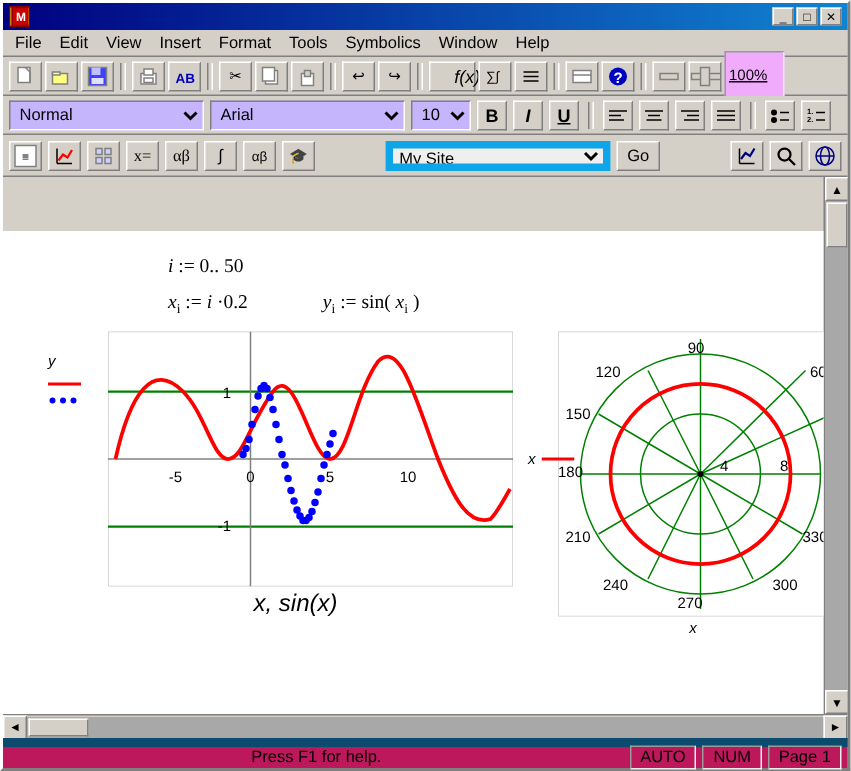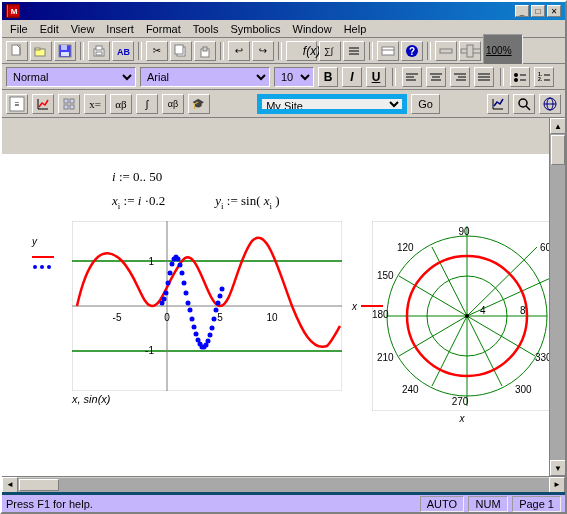--- a/index.html
+++ b/index.html
@@ -16,21 +16,21 @@
     .title-btn { width: 14px; height: 12px; background: #d4d0c8; border: 1px solid; border-top-color: #fff; border-left-color: #fff; border-right-color: #808080; border-bottom-color: #808080; font-size: 8px; display: flex; align-items: center; justify-content: center; cursor: pointer; }
     
     
     .menu-bar { background: #d4d0c8; height: 18px; display: flex; align-items: center; padding: 0 2px; border-bottom: 1px solid #808080; flex-shrink: 0; }
     .menu-item { padding: 1px 6px; font-size: 11px; cursor: pointer; }
     
     
     .toolbar { background: #d4d0c8; height: 26px; display: flex; align-items: center; padding: 2px 4px; gap: 2px; border-bottom: 1px solid #808080; flex-shrink: 0; }
     .toolbar-btn { width: 22px; height: 20px; background: #d4d0c8; border: 1px solid; border-top-color: #fff; border-left-color: #fff; border-right-color: #808080; border-bottom-color: #808080; display: flex; align-items: center; justify-content: center; font-size: 10px; cursor: pointer; }
     .toolbar-separator { width: 4px; height: 18px; border-left: 1px solid #808080; border-right: 1px solid #fff; margin: 0 2px; }
-    .toolbar-pct { width: 40px; height: 34px; border: 1px inset; background: #737373; font-size: 10px; padding: 0 2px; display: flex; align-items: center; text-decoration: underline; }
+    .toolbar-pct { width: 40px; height: 34px; border: 1px inset; background: #f0abfc; font-size: 10px; padding: 0 2px; display: flex; align-items: center; text-decoration: underline; }
     
     .format-bar { background: #d4d0c8; height: 26px; display: flex; align-items: center; padding: 2px 4px; gap: 4px; border-bottom: 1px solid #808080; flex-shrink: 0; }
     .format-select { height: 20px; border: 1px solid; border-top-color: #808080; border-left-color: #808080; border-right-color: #fff; border-bottom-color: #fff; background: #c4b5fd; font-size: 11px; padding: 0 2px; }
     .format-select-normal { width: 130px; }
     .format-select-font { width: 130px; }
     .format-select-size { width: 40px; }
     .bold-btn { width: 20px; height: 20px; font-weight: bold; font-size: 12px; background: #d4d0c8; border: 1px solid; border-top-color: #fff; border-left-color: #fff; border-right-color: #808080; border-bottom-color: #808080; cursor: pointer; display: flex; align-items: center; justify-content: center; }
     
     .math-toolbar { background: #d4d0c8; height: 28px; display: flex; align-items: center; padding: 2px 4px; gap: 2px; border-bottom: 1px solid #808080; flex-shrink: 0; }
     .url-bar { display: flex; align-items: center; gap: 4px; }
@@ -39,21 +39,21 @@
     
     .main-area { display: flex; flex: 1; overflow: hidden; }
     .scrollbar-v { width: 16px; background: #d4d0c8; border-left: 1px solid #808080; display: flex; flex-direction: column; flex-shrink: 0; }
     .scrollbar-btn { width: 16px; height: 16px; background: #d4d0c8; border: 1px solid; border-top-color: #fff; border-left-color: #fff; border-right-color: #808080; border-bottom-color: #808080; display: flex; align-items: center; justify-content: center; font-size: 8px; cursor: pointer; }
     .scrollbar-track { flex: 1; background: #a8a8a8; }
     .scrollbar-thumb { width: 14px; height: 30px; background: #d4d0c8; border: 1px solid; border-top-color: #fff; border-left-color: #fff; border-right-color: #808080; border-bottom-color: #808080; margin: 1px; }
     
     .canvas { flex: 1; background: white; overflow: hidden; position: relative; padding: 10px; margin-top: 36px; }
     
     
-    .status-bar { height: 20px; background: #c4b5fd; border-top: 3px solid #0c4a6e; display: flex; align-items: center; padding: 0 4px; gap: 4px; flex-shrink: 0; }
+    .status-bar { height: 20px; background: #be185d; border-top: 6px solid #0c4a6e; display: flex; align-items: center; padding: 0 4px; gap: 4px; flex-shrink: 0; text-align: center; }
     .status-left { flex: 1; font-size: 11px; }
     .status-panel { border: 1px inset; height: 16px; padding: 0 6px; font-size: 11px; display: flex; align-items: center; min-width: 40px; justify-content: center; }
 
     svg text { font-family: Arial, sans-serif; }
   </style>
 </head>
 <body>
 
 <div class="window">
 
@@ -390,21 +390,21 @@
             <circle cx="138" cy="114" r="2.5" fill="blue"></circle>
             <circle cx="140" cy="107" r="2.5" fill="blue"></circle>
             <circle cx="142" cy="98" r="2.5" fill="blue"></circle>
             <circle cx="144" cy="89" r="2.5" fill="blue"></circle>
             <circle cx="146" cy="82" r="2.5" fill="blue"></circle>
             <circle cx="148" cy="75" r="2.5" fill="blue"></circle>
             <circle cx="150" cy="68" r="2.5" fill="blue"></circle>
           </svg>
 
           
-          <div style="margin-left:40px;font-size:11px;font-family:Arial;font-style:italic;">x, sin(x)</div>
+          <div style="text-align:center;margin-left:40px;font-size:16px;font-family:Arial;font-style:italic;">x, sin(x)</div>
         </div>
 
         <div style="position:relative;width:200px;">
           
           <div style="position:absolute;left:0;top:80px;font-size:10px;font-family:Arial;display:flex;align-items:center;gap:4px;">
             <span style="font-style:italic;">x</span>
             <svg width="22" height="4">
                 <line x1="0" y1="2" x2="22" y2="2" stroke="red" stroke-width="2"></line>
               </svg>
           </div>

